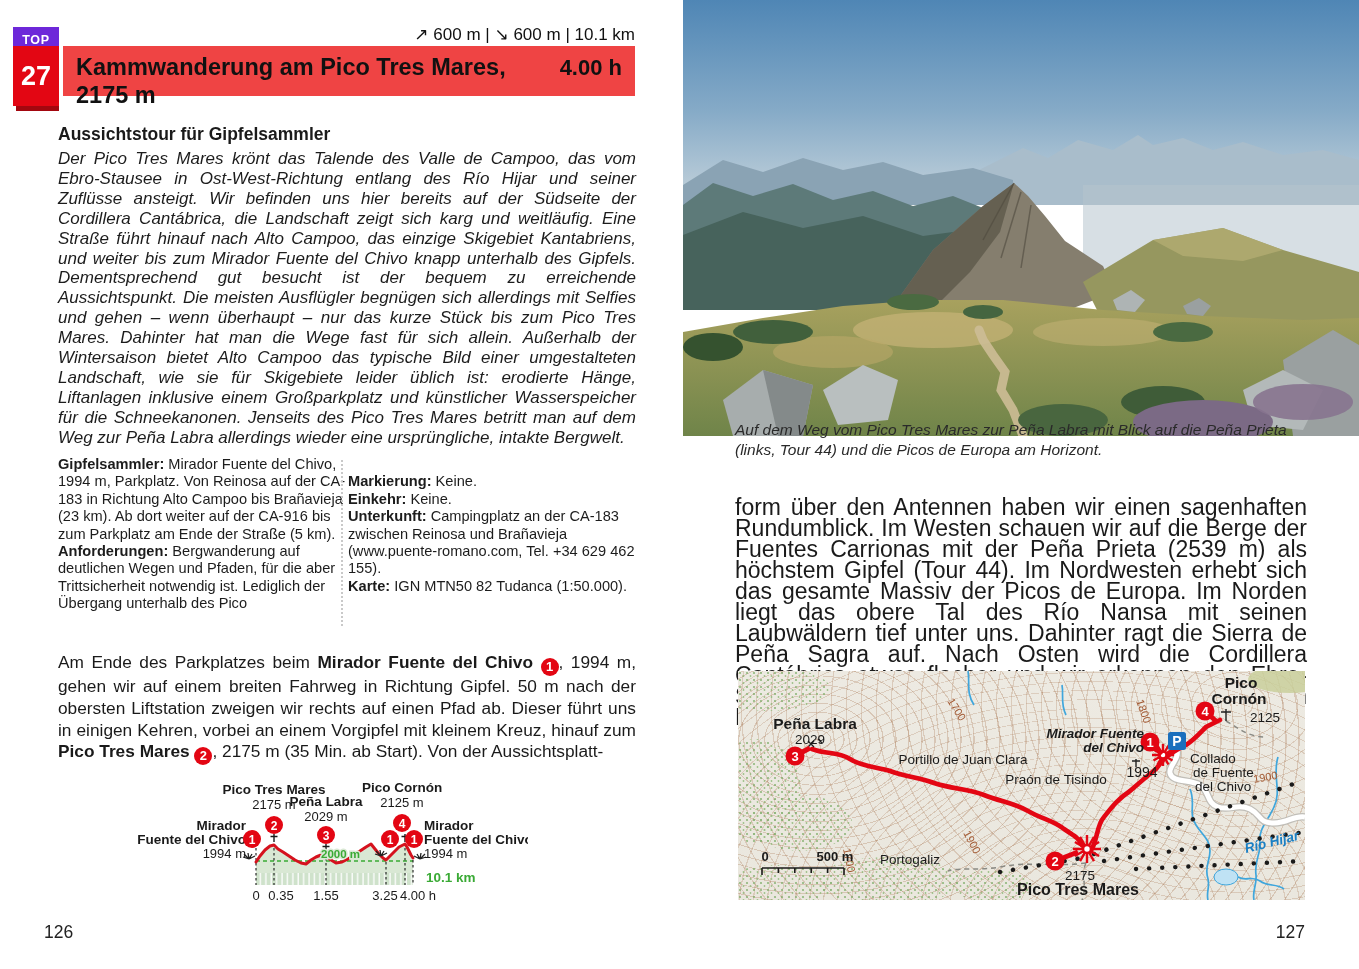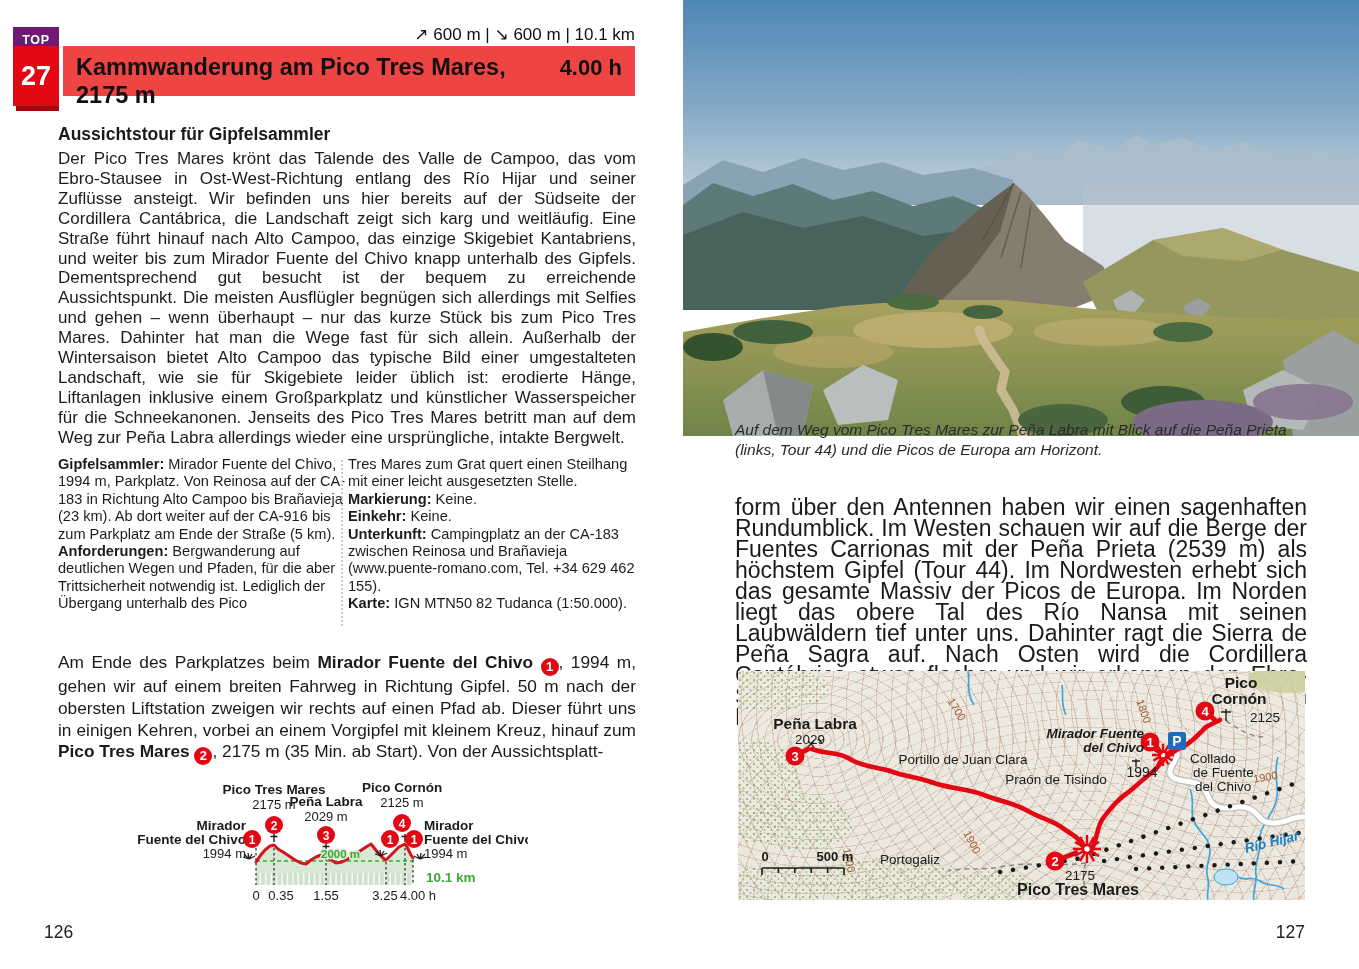--- a/index.html
+++ b/index.html
@@ -5,33 +5,33 @@
   * { margin:0; padding:0; box-sizing:border-box; }
   html,body { background:#ffffff; }
   .sheet {
     position:relative; width:1359px; height:969px; background:#ffffff;
     font-family:"Liberation Sans", sans-serif; color:#1a1a1a; overflow:hidden;
   }
   .abs { position:absolute; }
 
   
   .stats-line { top:24px; left:13px; width:622px; text-align:right; font-size:17px; color:#111; }
-  .badge-top { top:27px; left:13px; width:46px; height:26px; background:#701a75; color:#fff;
+  .badge-top { top:27px; left:13px; width:46px; height:26px; background:#6d28d9; color:#fff;
     font-size:12.5px; font-weight:700; letter-spacing:.6px; display:flex; align-items:center; justify-content:center; }
   .tour-num { top:46px; left:13px; width:46px; height:60px; background:#e30613; color:#fff;
     font-size:27px; font-weight:700; display:flex; align-items:center; justify-content:center; }
   .tour-num-shadow { top:106px; left:16px; width:43px; height:5px; background:#a3070f; }
   .title-bar { top:46px; left:63px; width:572px; height:50px; background:#ef4444; }
   .title-text { position:absolute; top:7px; left:13px; width:470px; font-size:23.5px; font-weight:700; line-height:28px; color:#111; }
   .duration { position:absolute; top:9px; right:13px; font-size:22px; font-weight:700; color:#111; }
 
   
   .subheading { top:124px; left:58px; width:577px; font-size:17.5px; font-weight:700; }
   .intro { top:149px; left:58px; width:578px; font-size:17px; line-height:19.9px;
-    text-align:justify; color:#1c1c1c; }
+    font-style:italic; text-align:justify; color:#1c1c1c; }
   .info-col { top:456px; width:288px; font-size:14.6px; line-height:17.4px; text-align:left; color:#1c1c1c; }
   .info-col1 { left:58px; }
   .info-col2 { left:348px; }
   .info-divider { top:460px; left:341px; height:166px; border-left:2px dotted #c9c9c9; }
   .route-para { top:652px; left:58px; width:578px; font-size:17.3px; line-height:21.8px; text-align:justify; }
   .route-para b { font-weight:700; }
   .inline-marker { display:inline-block; width:18px; height:18px; border-radius:50%; background:#e30613;
     color:#fff; font-size:13px; font-weight:700; text-align:center; line-height:18px; vertical-align:-3px; }
   .pagenum { font-size:17.5px; color:#222; }
   .pagenum-left { top:922px; left:44px; }
@@ -77,21 +77,20 @@
   <div class="abs subheading">Aussichtstour für Gipfelsammler</div>
   <div class="abs intro">Der Pico Tres Mares krönt das Talende des Valle de Campoo, das vom Ebro-Stausee in Ost-West-Richtung entlang des Río Hijar und seiner Zuflüsse ansteigt. Wir befinden uns hier bereits auf der Südseite der Cordillera Cantábrica, die Landschaft zeigt sich karg und weitläufig. Eine Straße führt hinauf nach Alto Campoo, das einzige Skigebiet Kantabriens, und weiter bis zum Mirador Fuente del Chivo knapp unterhalb des Gipfels. Dementsprechend gut besucht ist der bequem zu erreichende Aussichtspunkt. Die meisten Ausflügler begnügen sich allerdings mit Selfies und gehen – wenn überhaupt – nur das kurze Stück bis zum Pico Tres Mares. Dahinter hat man die Wege fast für sich allein. Außerhalb der Wintersaison bietet Alto Campoo das typische Bild einer umgestalteten Landschaft, wie sie für Skigebiete leider üblich ist: erodierte Hänge, Liftanlagen inklusive einem Großparkplatz und künstlicher Wasserspeicher für die Schneekanonen. Jenseits des Pico Tres Mares betritt man auf dem Weg zur Peña Labra allerdings wieder eine ursprüngliche, intakte Bergwelt.</div>
 
   <div class="abs info-col info-col1">
     <span><b>Gipfelsammler:</b><span> Mirador Fuente del Chivo, 1994 m, Parkplatz. Von Reinosa auf der CA-183 in Richtung Alto Campoo bis Brañavieja (23 km). Ab dort weiter auf der CA-916 bis zum Parkplatz am Ende der Straße (5 km).</span></span>
     <br>
     <span><b>Anforderungen:</b><span> Bergwanderung auf deutlichen Wegen und Pfaden, für die aber Trittsicherheit notwendig ist. Lediglich der Übergang unterhalb des Pico</span></span>
   </div>
   <div class="abs info-divider"></div>
   <div class="abs info-col info-col2">
-    <span><span>Tres Mares zum Grat quert einen Steilhang mit einer leicht ausgesetzten Stelle.</span></span>
     <br>
     <span><b>Markierung:</b><span> Keine.</span></span>
     <br>
     <span><b>Einkehr:</b><span> Keine.</span></span>
     <br>
     <span><b>Unterkunft:</b><span> Campingplatz an der CA-183 zwischen Reinosa und Brañavieja (www.puente-romano.com, Tel. +34 629 462 155).</span></span>
     <br>
     <span><b>Karte:</b><span> IGN MTN50 82 Tudanca (1:50.000).</span></span>
   </div>
 

